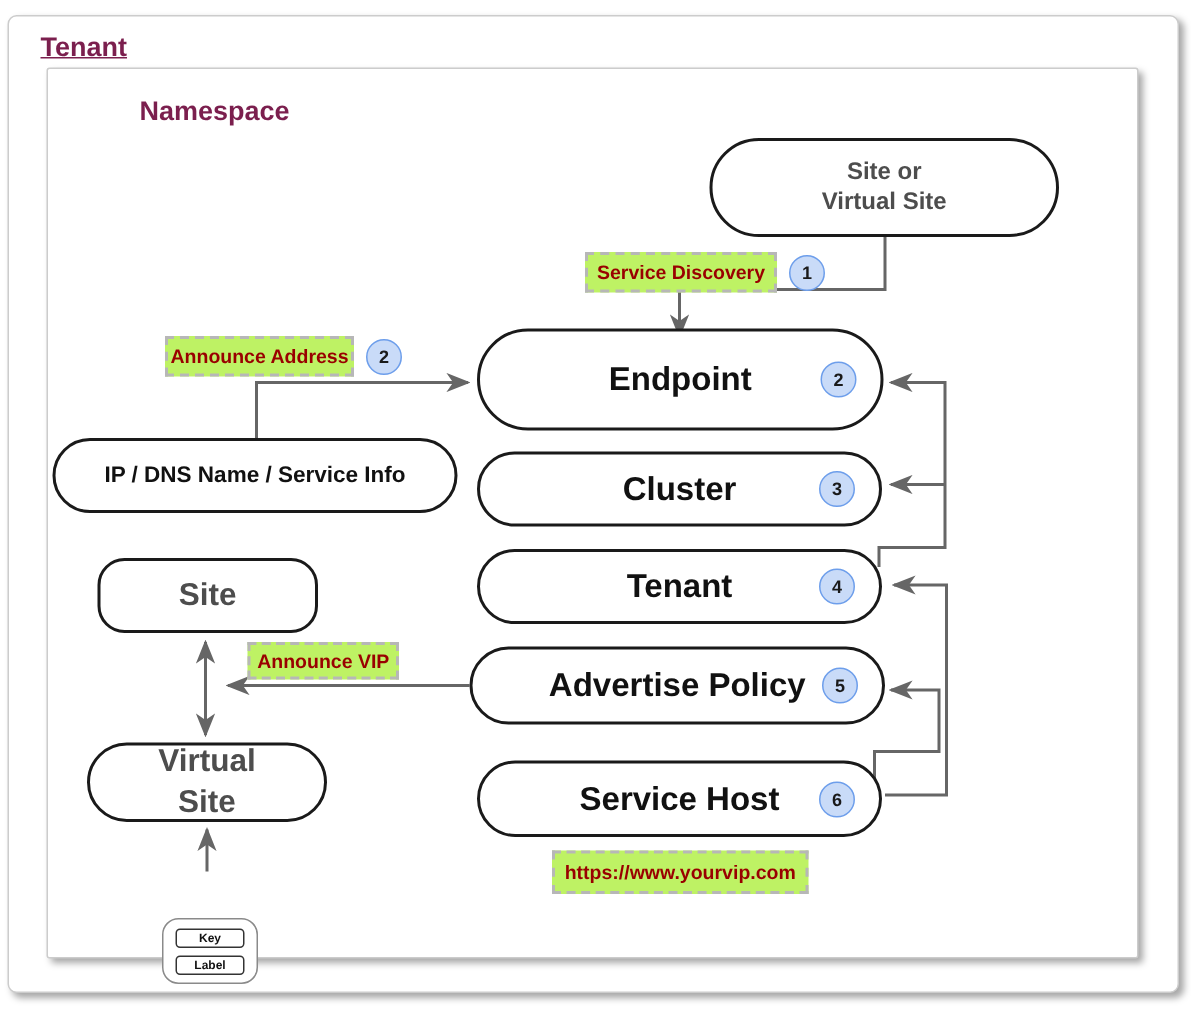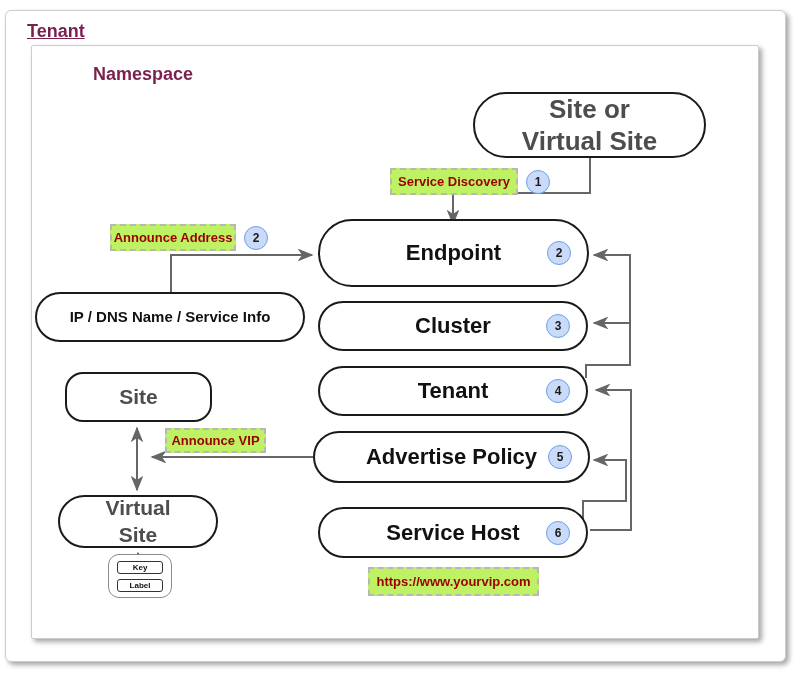--- a/index.html
+++ b/index.html
@@ -42,21 +42,21 @@
     background:#ffffff;border:2px solid var(--node-border);
     box-sizing:border-box;text-align:center;
   }
   .stadium{border-radius:999px;}
   .rounded{border-radius:18px;}
   .node-label{
     font-weight:bold;color:#111111;white-space:pre-line;line-height:1.25;
   }
   .gray .node-label{color:var(--gray-text);}
   .fs22 .node-label{font-size:22px;}
-  .fs20 .node-label{font-size:26px;}
+  .fs20 .node-label{font-size:16px;}
   .fs21 .node-label{font-size:21px;}
   .fs16 .node-label{font-size:15px;}
 
   .badge{
     width:24px;height:24px;border-radius:50%;
     background:var(--badge-fill);border:1.5px solid var(--badge-border);
     box-sizing:border-box;
     display:flex;align-items:center;justify-content:center;
     font-size:12px;font-weight:bold;color:#1a1a1a;flex:0 0 auto;
   }
@@ -64,21 +64,21 @@
 
   .label-row{position:absolute;display:flex;align-items:center;gap:8px;}
   .dashed-label{
     background:#bef264;border:2px dashed #b7b7b7;
     padding:4px 8px;box-sizing:border-box;
     font-size:13px;font-weight:bold;color:var(--label-red);
     display:flex;align-items:center;justify-content:center;white-space:nowrap;
   }
 
   .legend-box{
-    position:absolute;left:108px;top:554px;width:64px;height:44px;
+    position:absolute;left:108px;top:612px;width:64px;height:44px;
     border:1.5px solid #8a8a8a;border-radius:11px;background:#ffffff;
     box-sizing:border-box;display:flex;flex-direction:column;
     align-items:center;justify-content:center;gap:5px;
   }
   .legend-pill{
     width:46px;height:13px;border:1px solid #333333;border-radius:3px;
     background:#ffffff;box-sizing:border-box;
     display:flex;align-items:center;justify-content:center;
     font-size:8px;font-weight:bold;color:#111111;
   }

